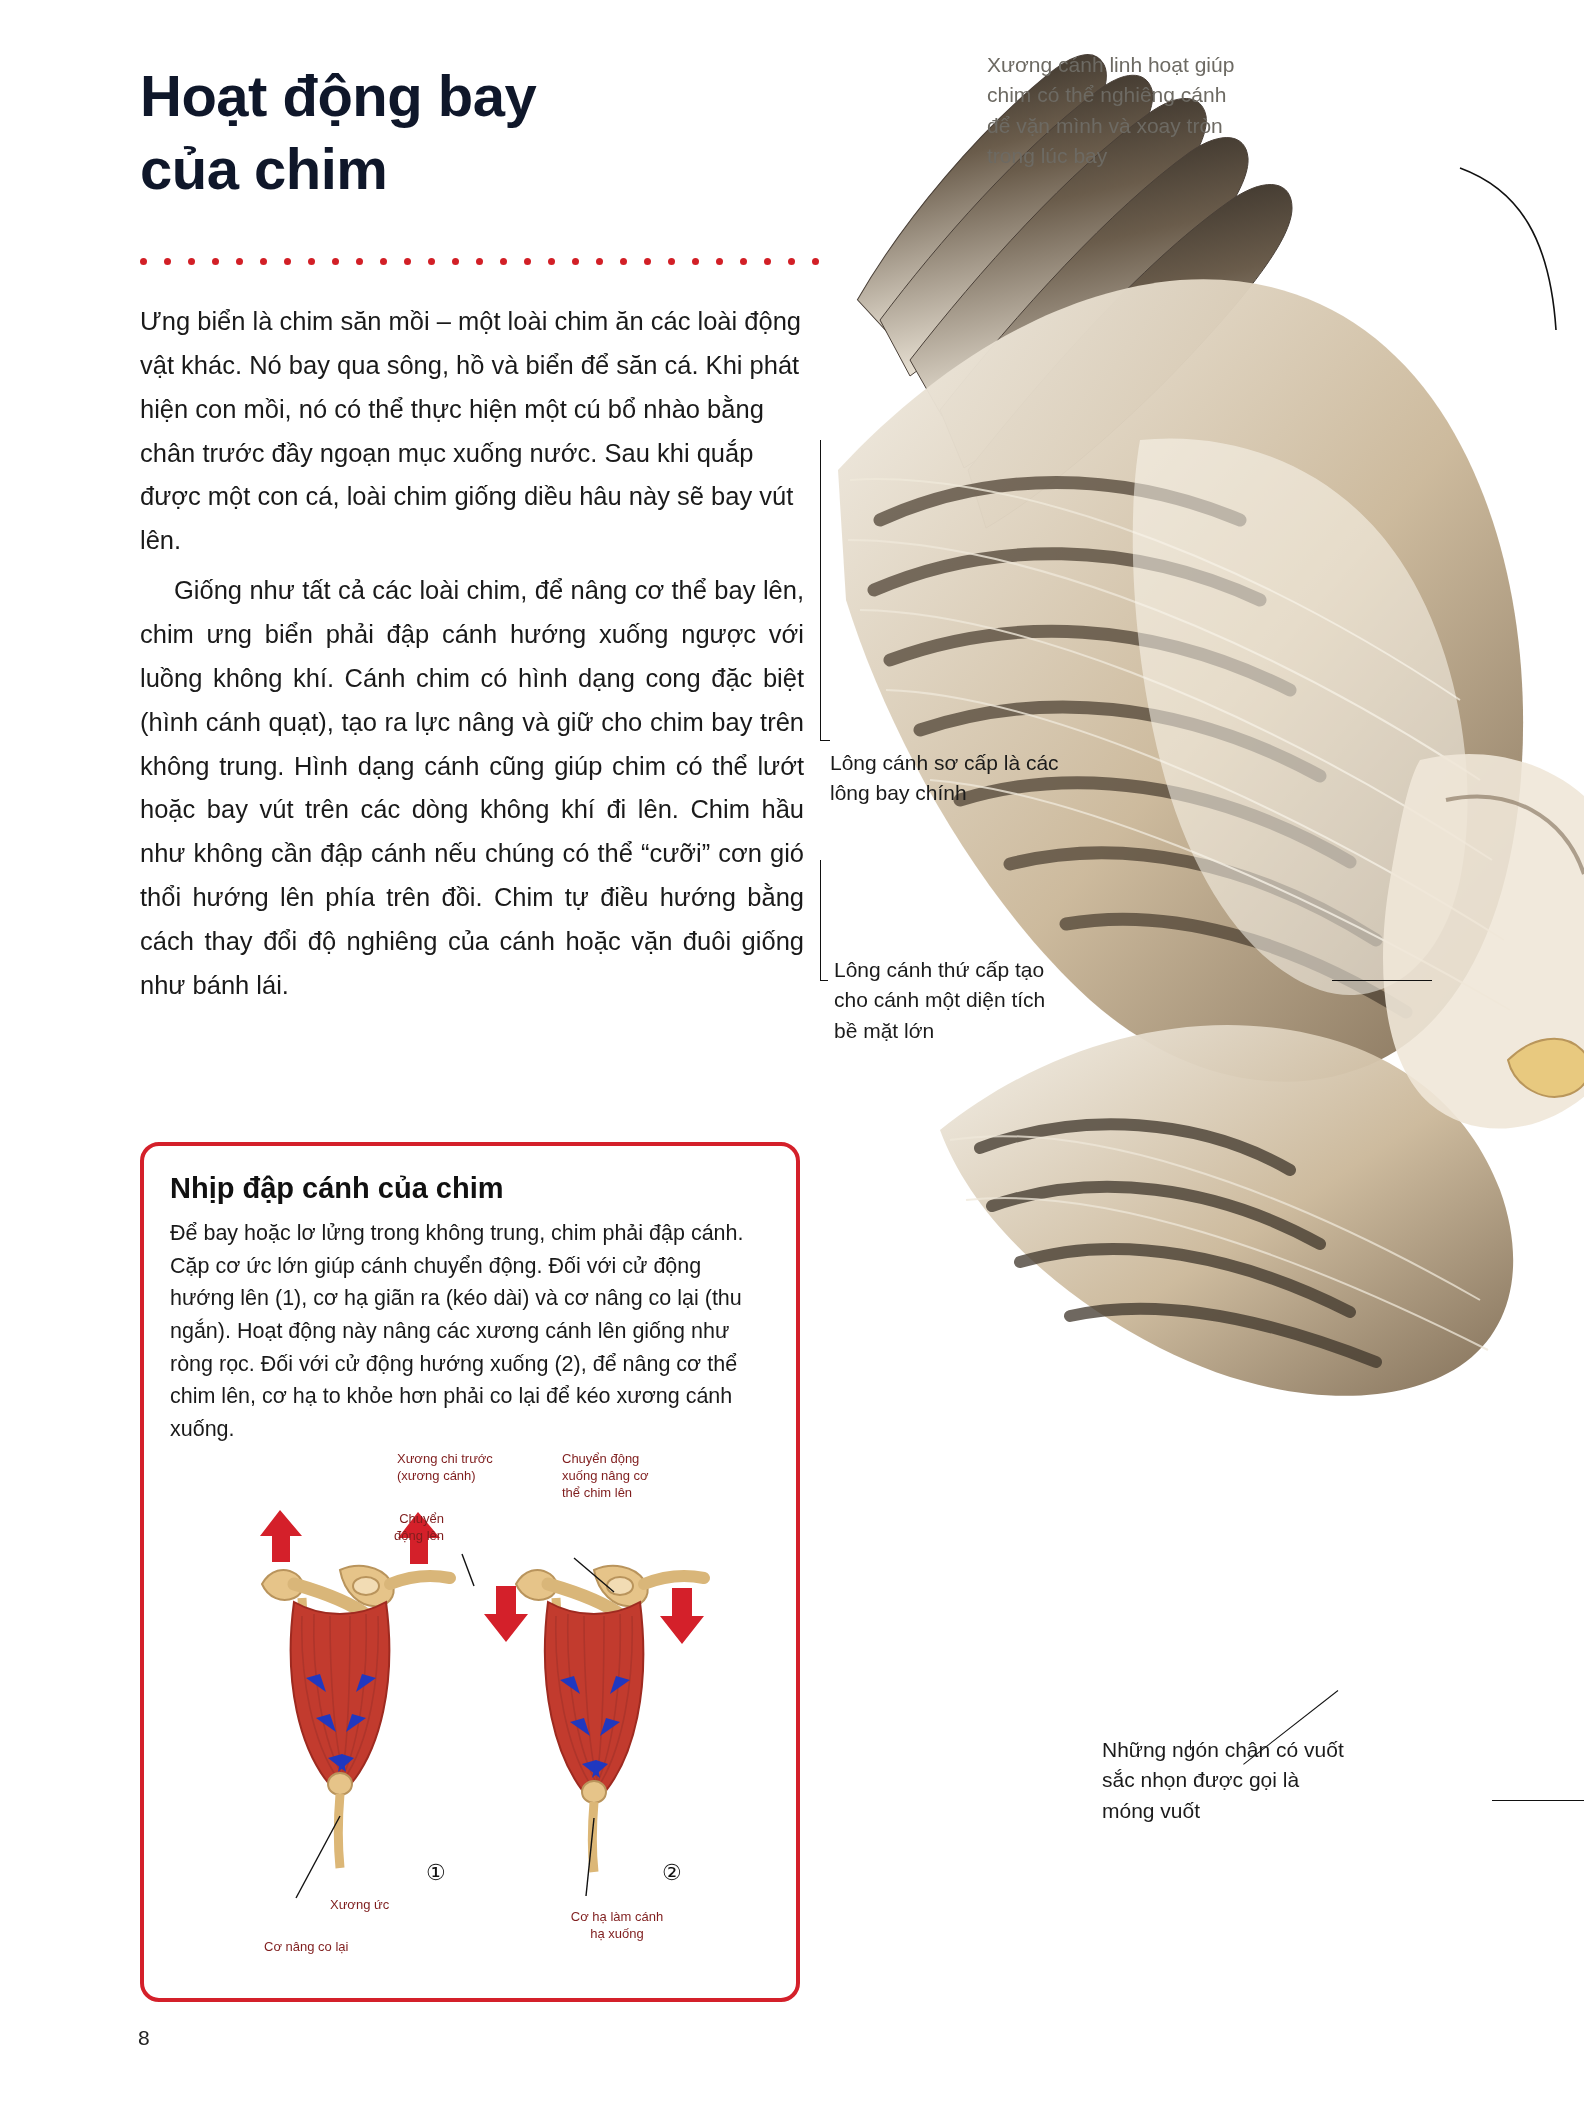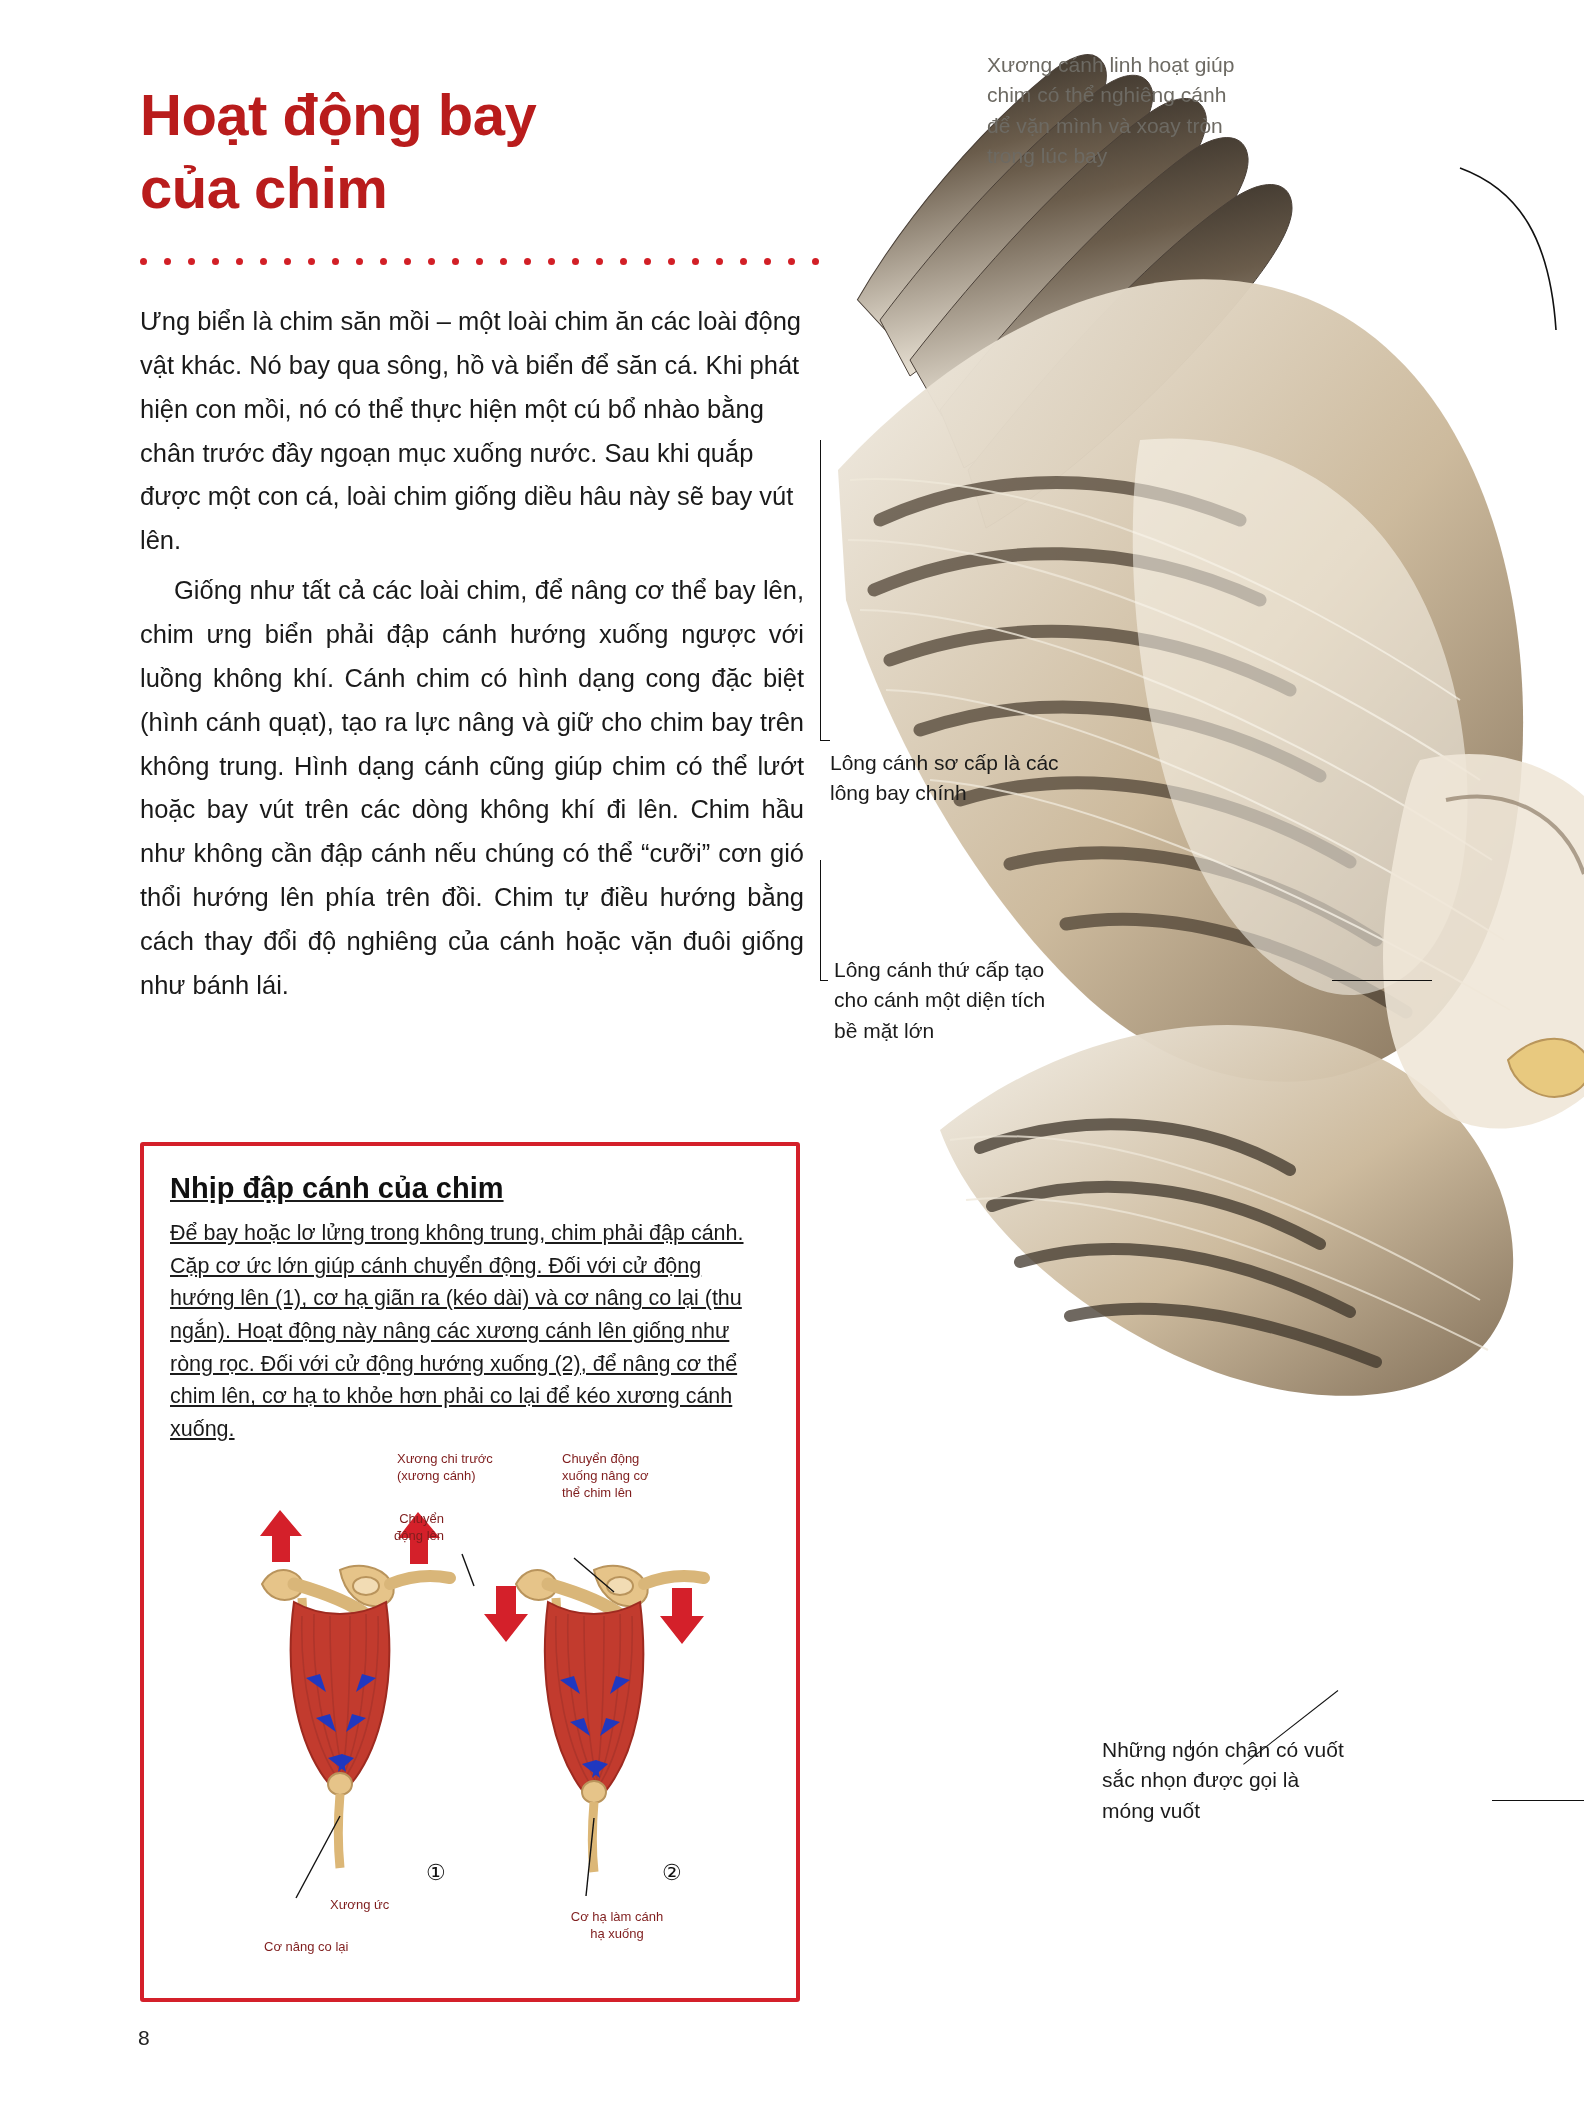--- a/index.html
+++ b/index.html
@@ -13,27 +13,27 @@
     position: relative;
     overflow: hidden;
     font-family: "Liberation Sans", sans-serif;
     color: #1b1b1b;
   }
 
   
   .page-title {
     position: absolute;
     left: 140px;
-    top: 79px;
+    top: 60px;
     width: 660px;
     font-size: 58px;
     font-weight: bold;
     line-height: 1.25;
     letter-spacing: -0.5px;
-    color: #b91c1c;
+    color: #0f172a;
   }
   .dot-rule {
     position: absolute;
     left: 140px;
     top: 258px;
     width: 680px;
     height: 10px;
     display: flex;
     gap: 17px;
   }
@@ -63,24 +63,23 @@
   }
 
   
   .redbox {
     position: absolute;
     left: 140px;
     top: 1142px;
     width: 660px;
     height: 860px;
     border: 4px solid #d4202a;
-    border-radius: 3px;
+    border-radius: 19px;
     box-sizing: border-box;
     background: #fff;
-    text-decoration: underline;
   }
   .redbox h2 {
     margin: 26px 0 12px 26px;
     font-size: 29px;
     font-weight: bold;
     color: #111;
   }
   .redbox .boxtext {
     margin: 0 26px 0 26px;
     font-size: 21.5px;

